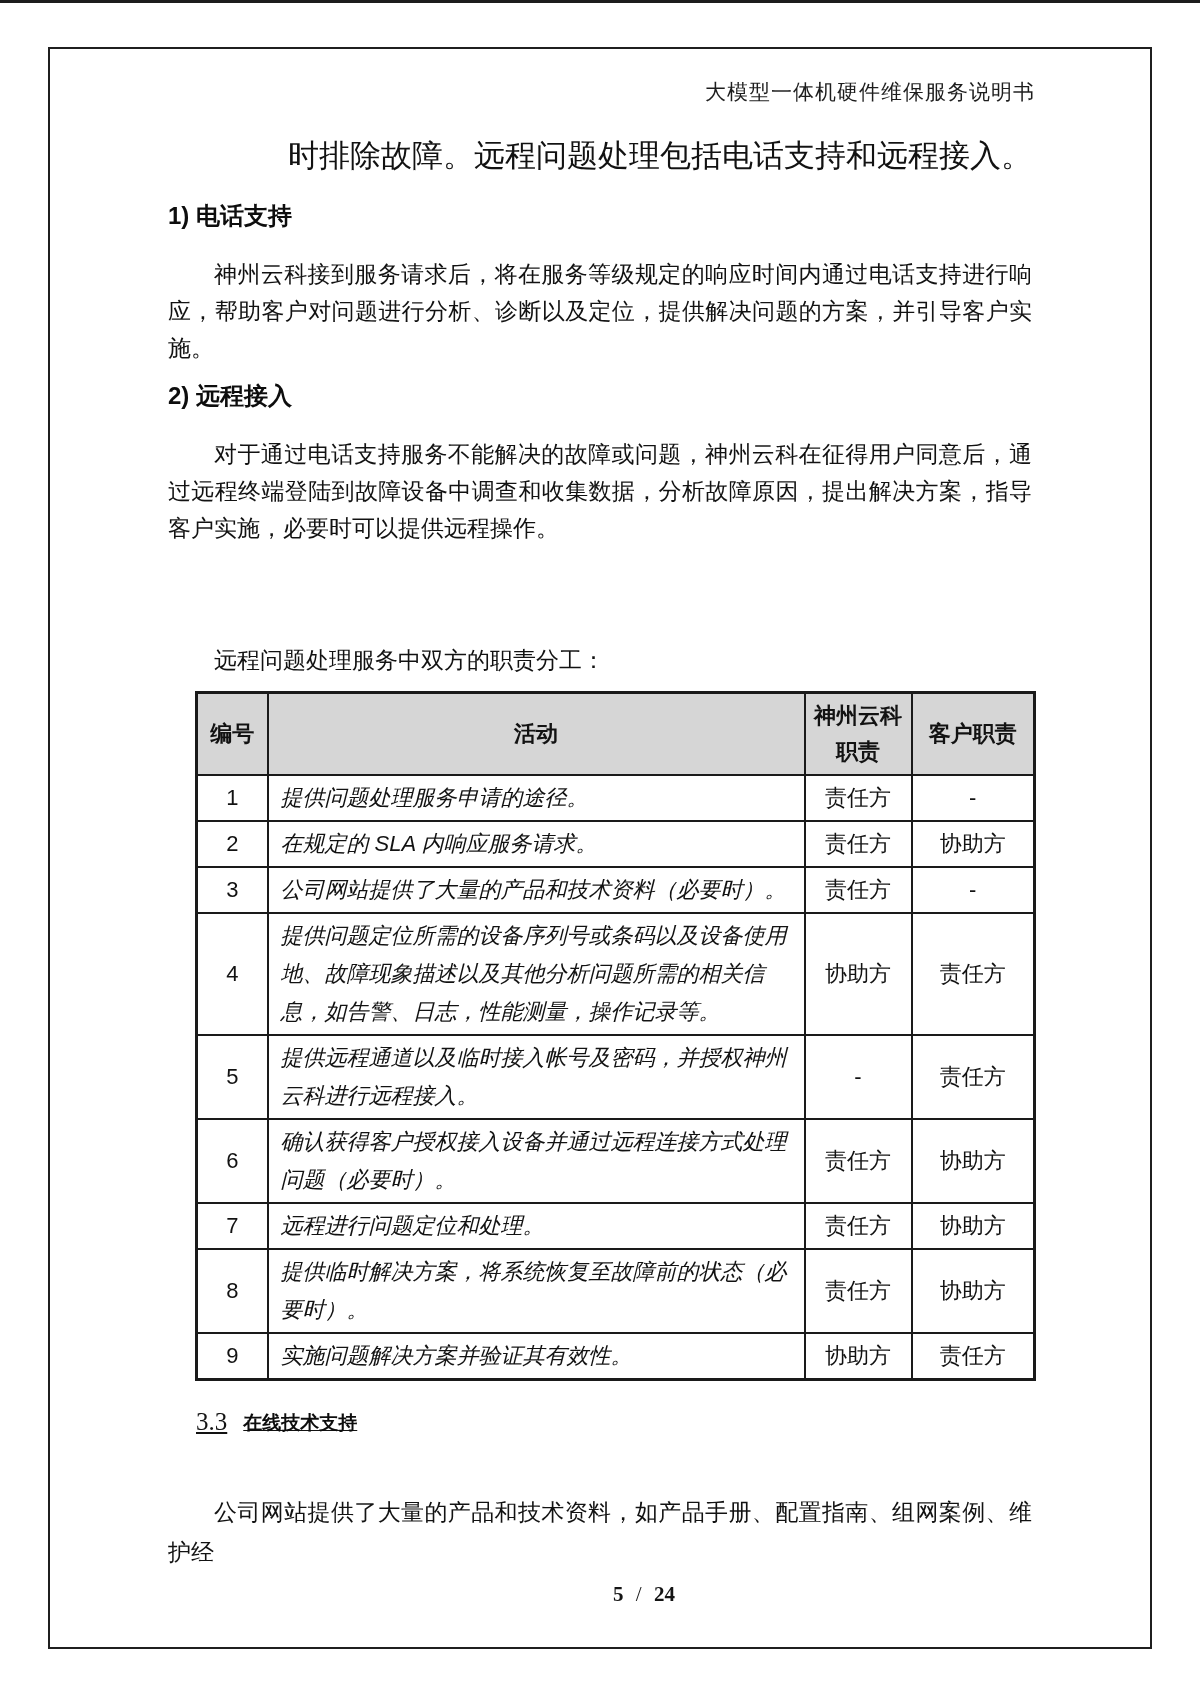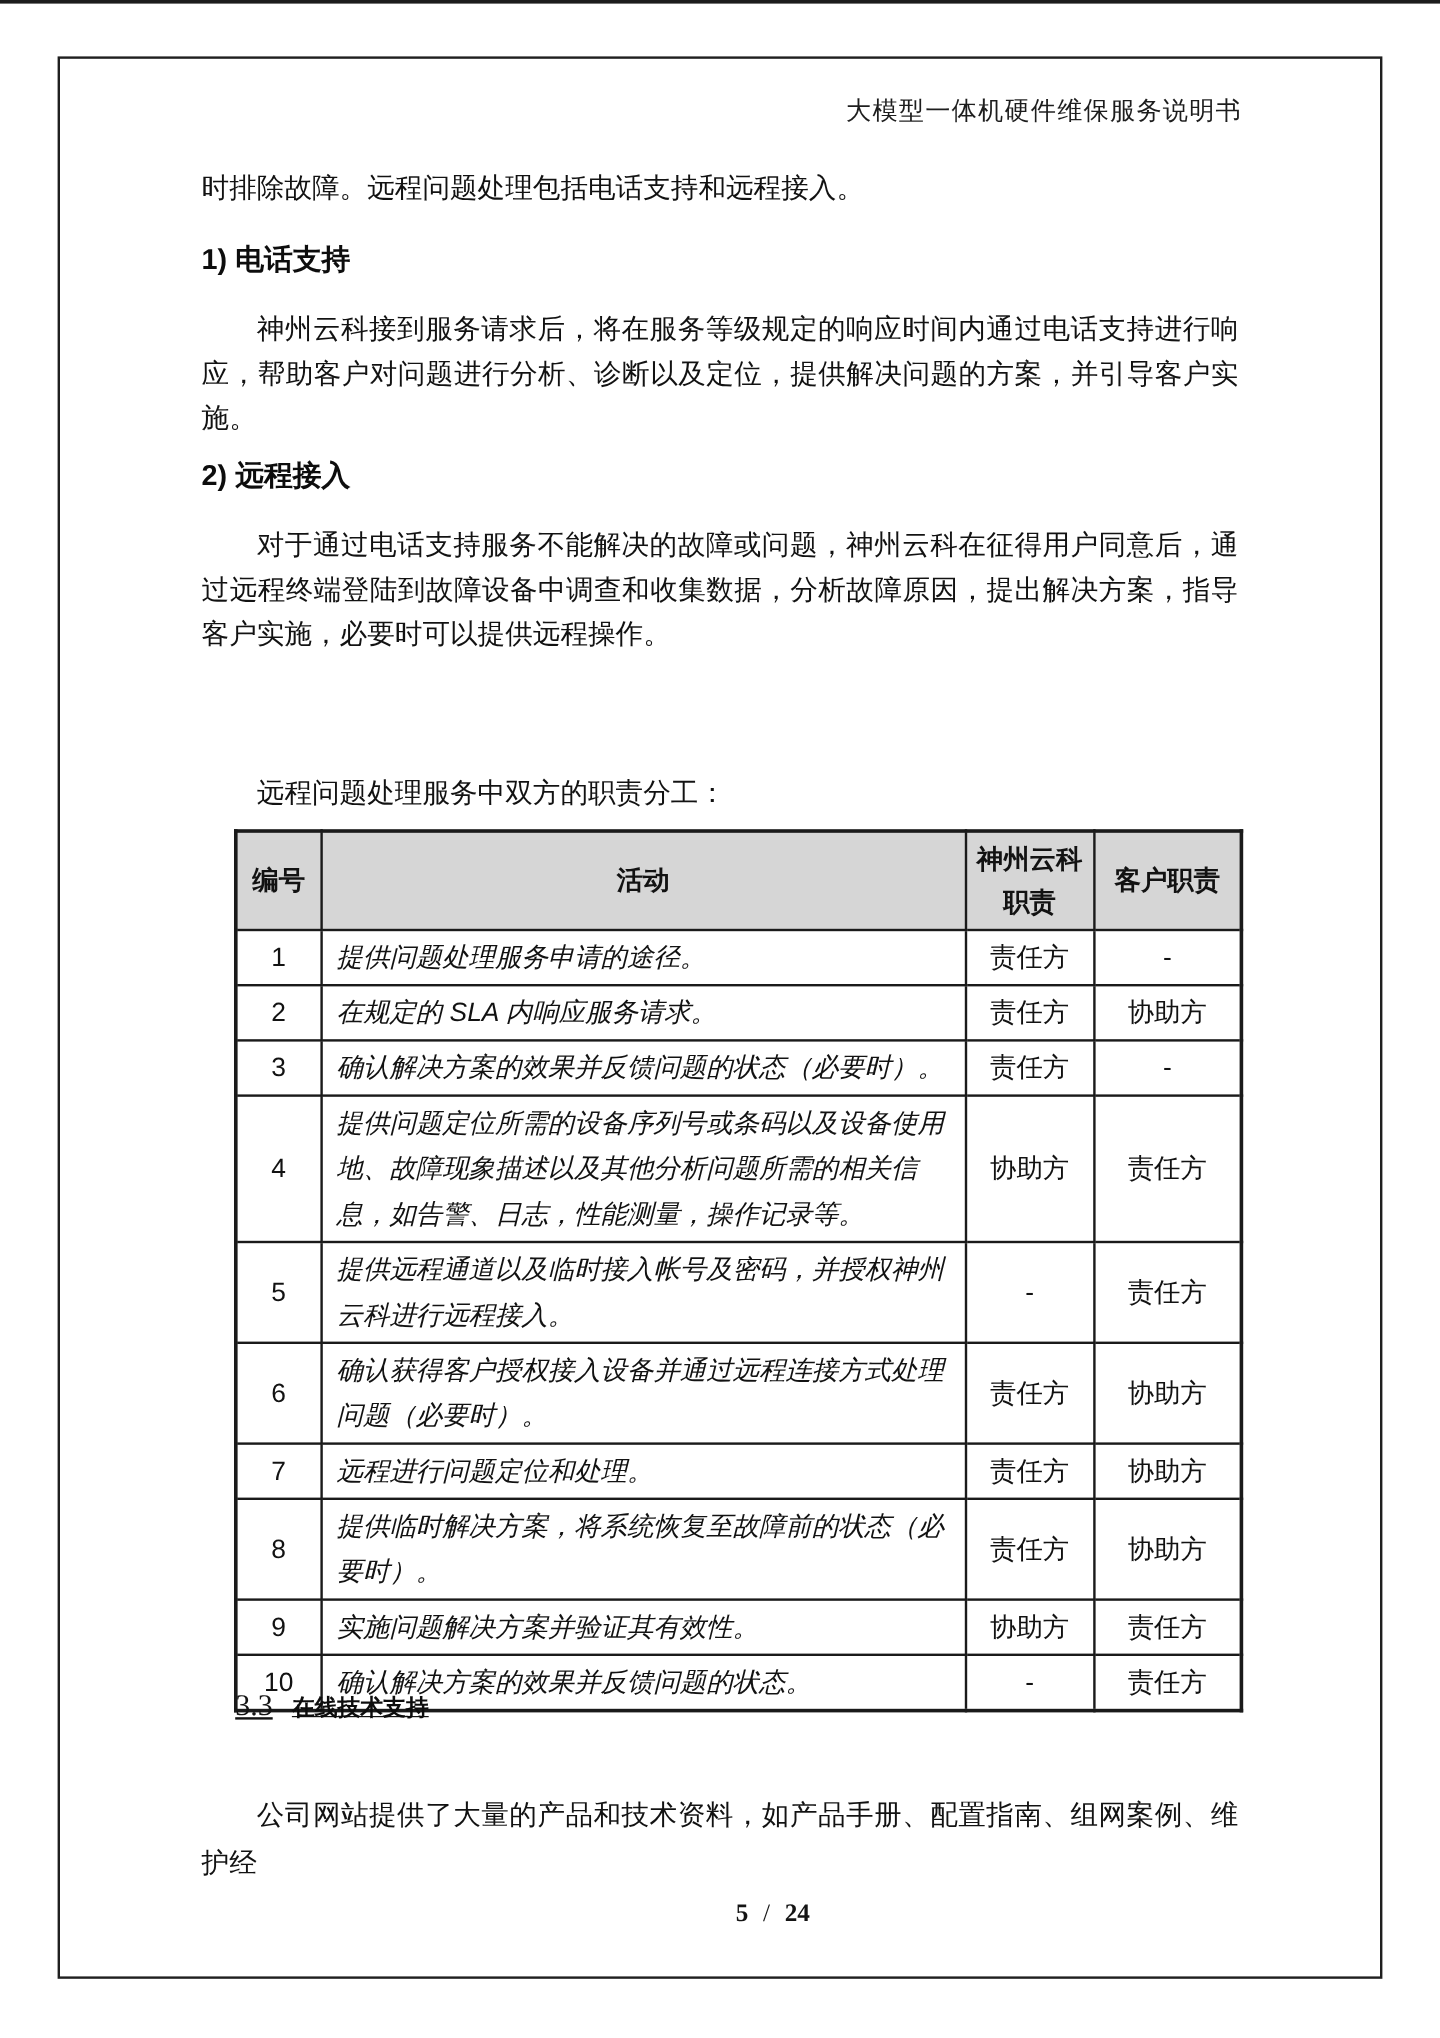--- a/index.html
+++ b/index.html
@@ -23,21 +23,21 @@
     background:#ffffff;
   }
   .doc-header {
     position:absolute; top:78px; right:165px;
     font-family:"Liberation Serif", serif;
     font-size:21px; color:#1d1d1d;
     letter-spacing:1px;
   }
   .intro {
     position:absolute; left:168px; top:136px; width:864px;
-    font-size:23px; line-height:40px;
+    font-size:31px; line-height:40px;text-align:right;
   }
   .num-heading {
     position:absolute; left:168px;
     font-size:24px; font-weight:bold; color:#0d0d0d;
   }
   .h-sec1 { top:200px; }
   .h-sec2 { top:380px; }
   .para {
     position:absolute; left:168px; width:864px;
     font-size:23px; line-height:37px;
@@ -152,21 +152,21 @@
       <td>-</td>
     </tr>
     <tr>
       <td>2</td>
       <td class="act">在规定的 SLA 内响应服务请求。</td>
       <td>责任方</td>
       <td>协助方</td>
     </tr>
     <tr>
       <td>3</td>
-      <td class="act">确认解决方案的效果并反馈问题的状态（必要时）。</td>
+      <td class="act">公司网站提供了大量的产品和技术资料（必要时）。</td>
       <td>责任方</td>
       <td>-</td>
     </tr>
     <tr>
       <td>4</td>
       <td class="act">提供问题定位所需的设备序列号或条码以及设备使用地、故障现象描述以及其他分析问题所需的相关信息，如告警、日志，性能测量，操作记录等。</td>
       <td>协助方</td>
       <td>责任方</td>
     </tr>
     <tr>
@@ -190,26 +190,20 @@
     <tr>
       <td>8</td>
       <td class="act">提供临时解决方案，将系统恢复至故障前的状态（必要时）。</td>
       <td>责任方</td>
       <td>协助方</td>
     </tr>
     <tr>
       <td>9</td>
       <td class="act">实施问题解决方案并验证其有效性。</td>
       <td>协助方</td>
-      <td>责任方</td>
-    </tr>
-    <tr>
-      <td>10</td>
-      <td class="act">确认解决方案的效果并反馈问题的状态。</td>
-      <td>-</td>
       <td>责任方</td>
     </tr>
   </tbody>
 </table>
 
 <div class="sec3-heading">
   <span class="sec3-num">3.3</span>
   <span class="sec3-title">在线技术支持</span>
 </div>
 

